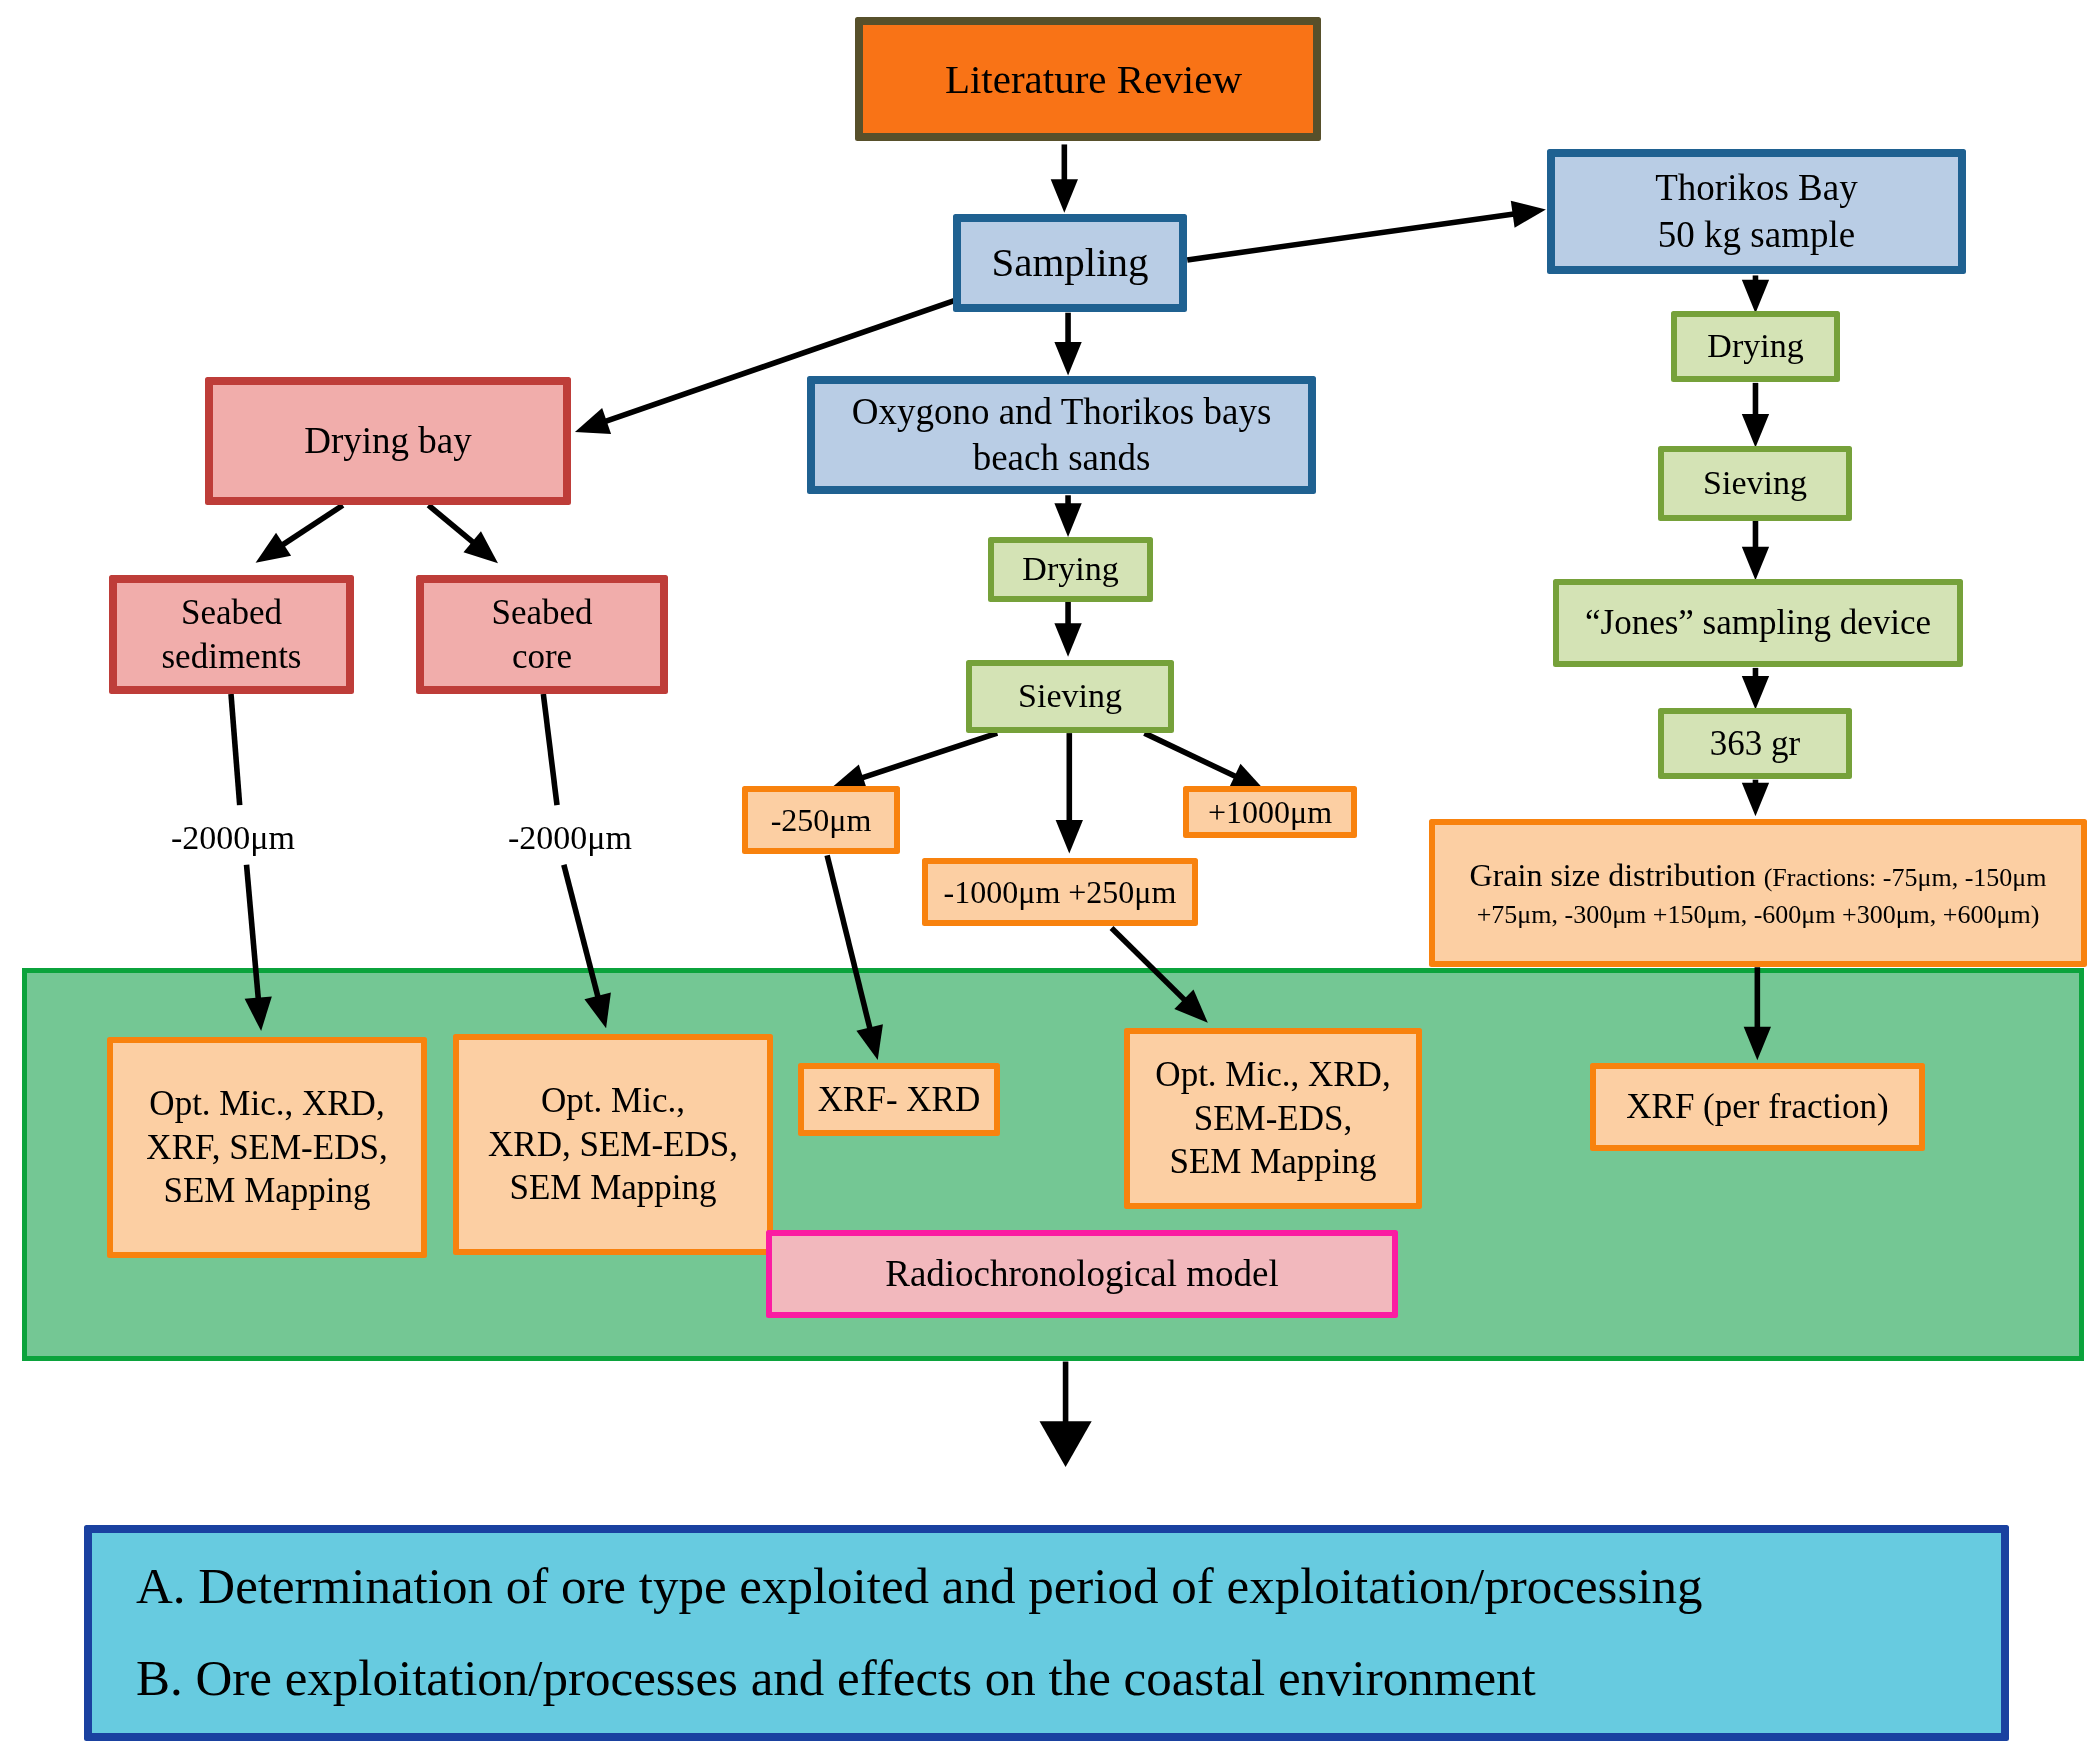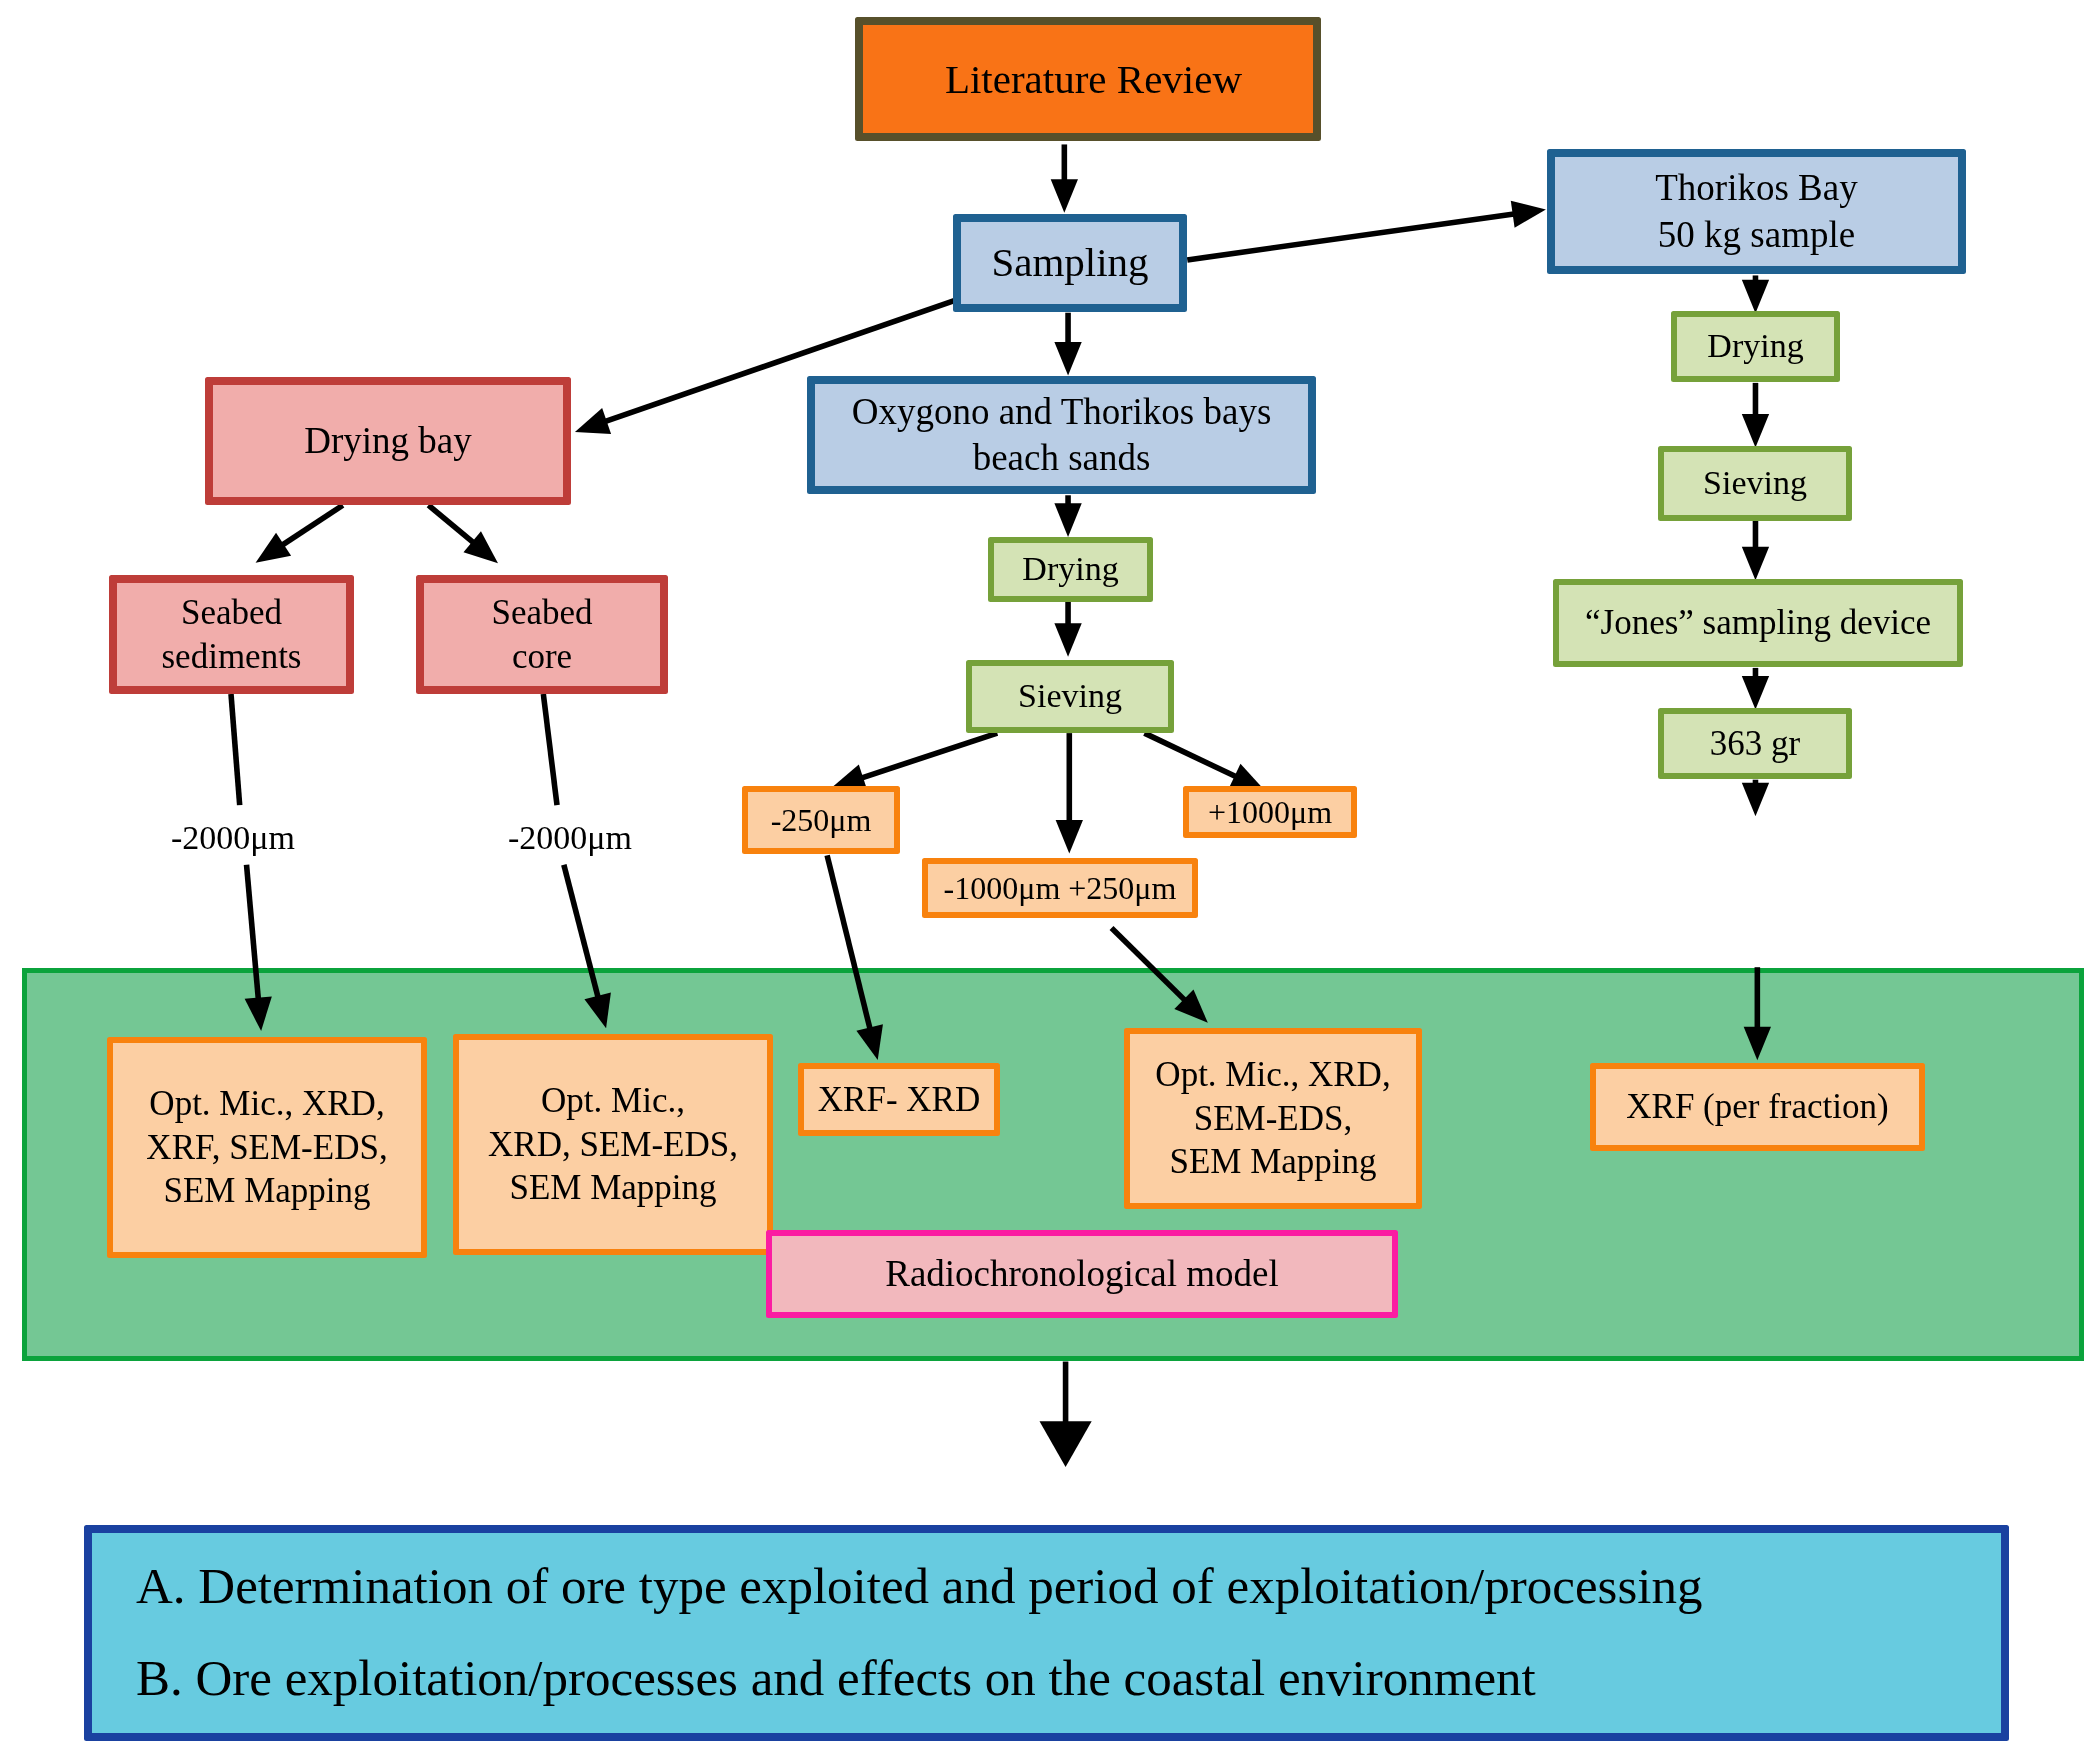--- a/index.html
+++ b/index.html
@@ -87,20 +87,23 @@
 50 kg sample</div>
 
   <div class="node green" style="left:1671px;top:311px;width:169px;height:71px;font-size:34px;">Drying</div>
 
   <div class="node green" style="left:1658px;top:446px;width:194px;height:75px;font-size:34px;">Sieving</div>
 
   <div class="node green" style="left:1553px;top:579px;width:410px;height:88px;font-size:35px;">“Jones” sampling device</div>
 
   <div class="node green" style="left:1658px;top:708px;width:194px;height:71px;font-size:35px;">363 gr</div>
 
+  <div class="node orange grainbox" style="left:1429px;top:819px;width:658px;height:148px;">
+    <div class="grain-wrap"><span class="grain-big">Grain size distribution </span><span class="grain-small">(Fractions: -75μm, -150μm +75μm, -300μm +150μm, -600μm +300μm, +600μm)</span></div>
+  </div>
 
   <div class="node red" style="left:205px;top:377px;width:366px;height:128px;font-size:37px;">Drying  bay</div>
 
   <div class="node red" style="left:109px;top:575px;width:245px;height:119px;font-size:35px;">Seabed
 sediments</div>
 
   <div class="node red" style="left:416px;top:575px;width:252px;height:119px;font-size:35px;">Seabed
 core</div>
 
   <div class="plainlabel" style="left:154px;top:819px;width:158px;">-2000μm</div>
@@ -109,21 +112,21 @@
 
   <div class="node blue" style="left:807px;top:376px;width:509px;height:118px;font-size:37px;">Oxygono  and Thorikos bays
 beach sands</div>
 
   <div class="node green" style="left:988px;top:537px;width:165px;height:65px;font-size:34px;">Drying</div>
 
   <div class="node green" style="left:966px;top:660px;width:208px;height:73px;font-size:34px;">Sieving</div>
 
   <div class="node orange" style="left:742px;top:786px;width:158px;height:68px;font-size:32px;">-250μm</div>
 
-  <div class="node orange" style="left:922px;top:858px;width:276px;height:60px;font-size:32px;">-1000μm +250μm</div>
+  <div class="node orange" style="left:922px;top:858px;width:276px;height:68px;font-size:32px;">-1000μm +250μm</div>
 
   <div class="node orange" style="left:1183px;top:786px;width:174px;height:52px;font-size:32px;">+1000μm</div>
 
   <div class="node orange" style="left:107px;top:1037px;width:320px;height:221px;font-size:35px;">Opt. Mic., XRD,
 XRF, SEM-EDS,
 SEM Mapping</div>
 
   <div class="node orange" style="left:453px;top:1034px;width:320px;height:221px;font-size:35px;">Opt. Mic.,
 XRD, SEM-EDS,
 SEM Mapping</div>

